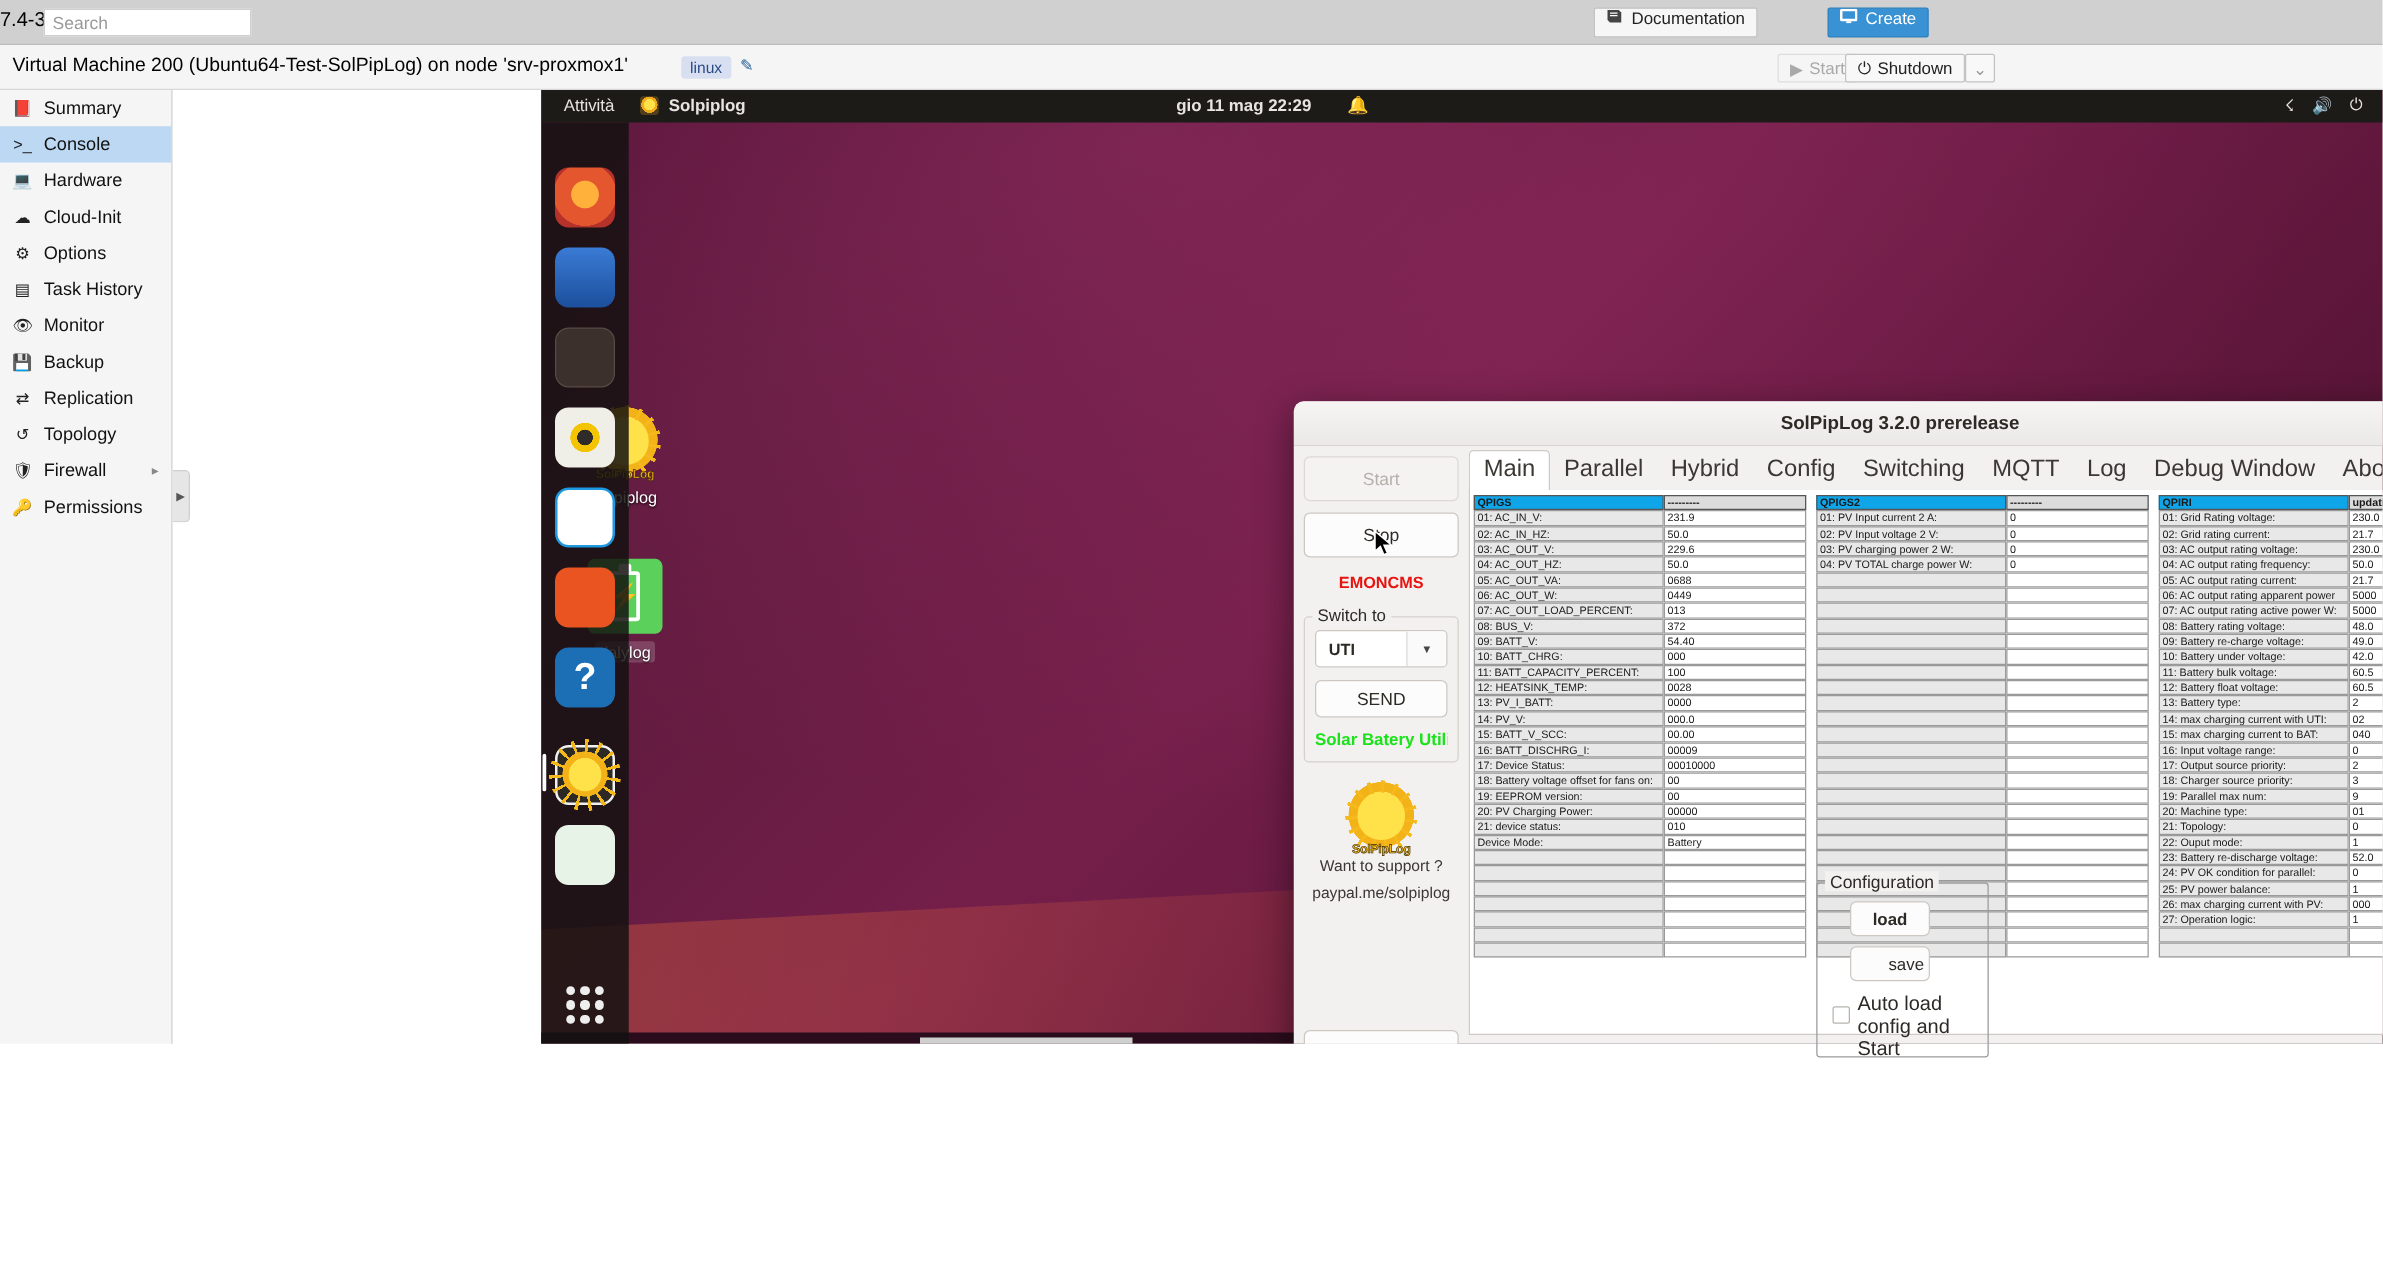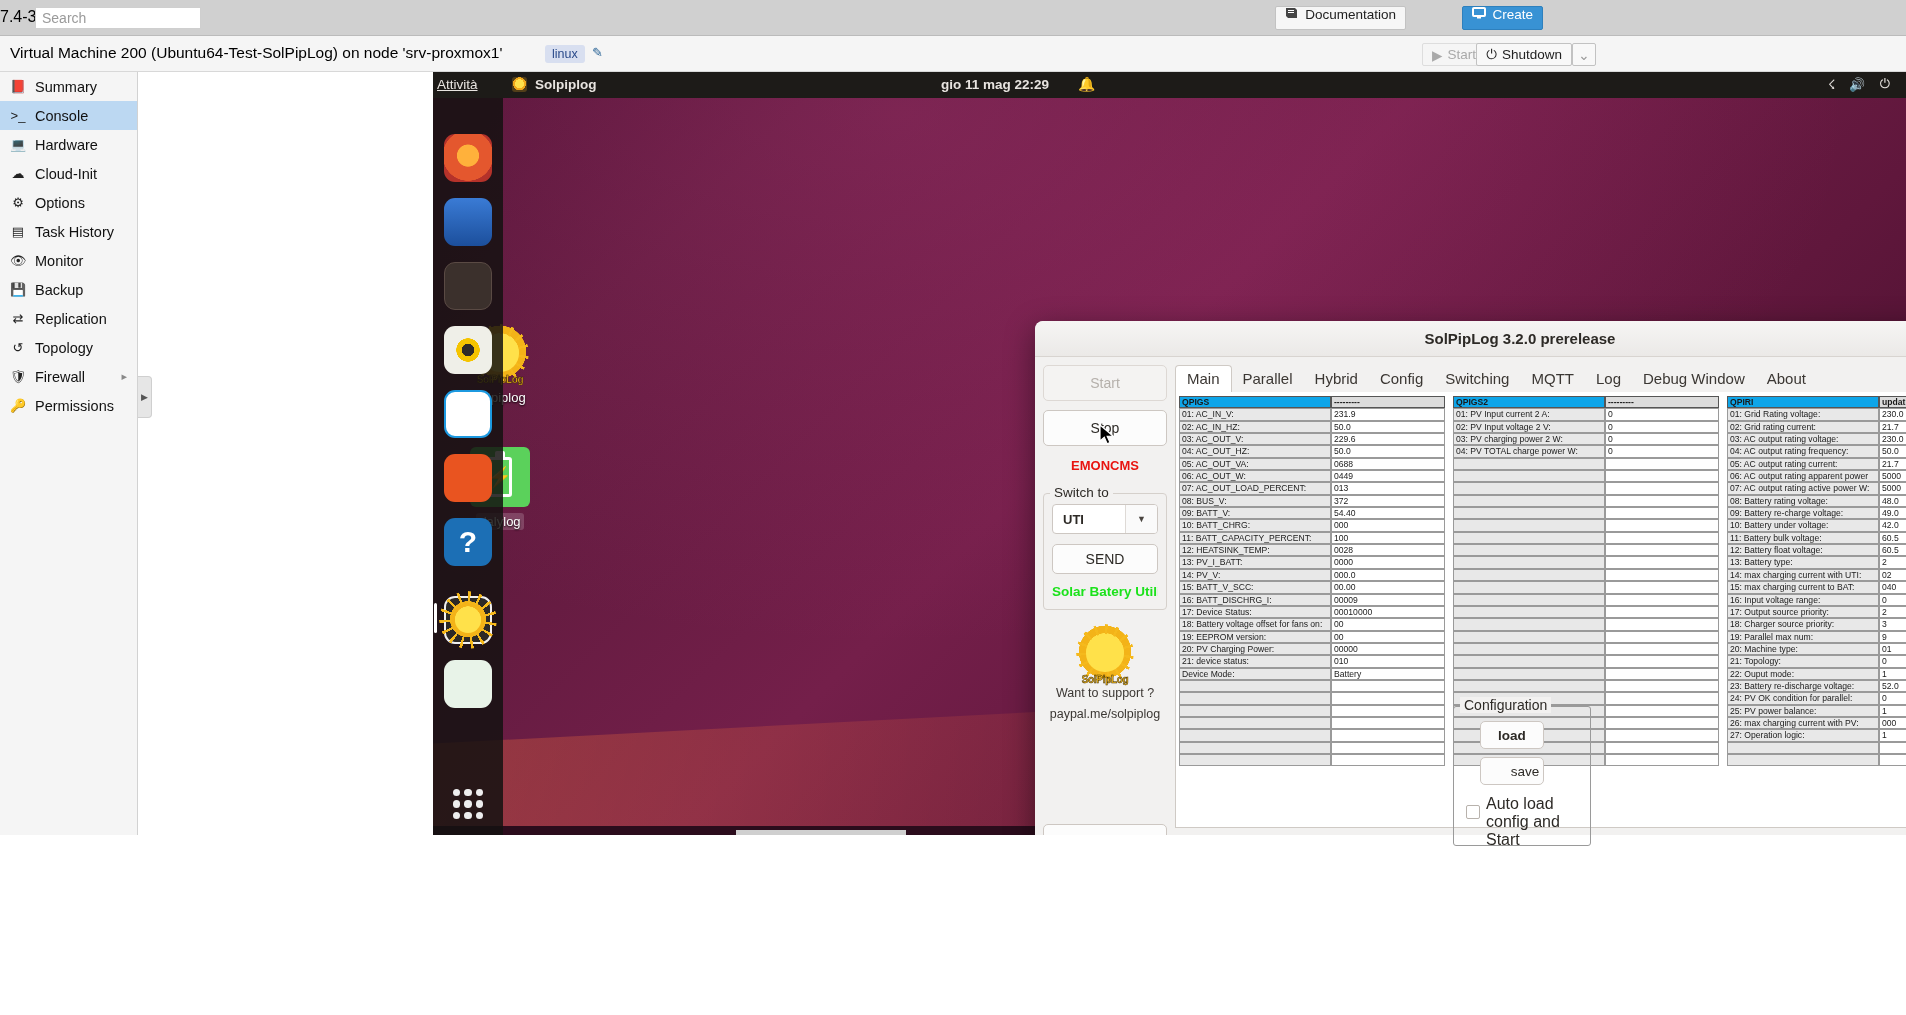--- a/index.html
+++ b/index.html
@@ -87,21 +87,21 @@
   }
   #desktop:after {
     content:""; position:absolute; left:0; bottom:-30px; width:100%; height:160px;
     background: linear-gradient(100deg, rgba(255,120,60,.30), rgba(255,80,40,.05) 55%, rgba(160,40,90,0));
     transform: skewY(-3deg);
   }
   #ubuntu-topbar {
     position:absolute; left:0; top:0; width:1473px; height:26px;
     background:#1d1b18; color:#e8e4e0; font-size:13px; z-index:5;
   }
-  #act-label { position:absolute; left:4px; top:5px; font-size:13.5px;text-decoration:underline; }
+  #act-label { position:absolute; left:18px; top:5px; font-size:13.5px; }
   #app-name { position:absolute; left:102px; top:5px; font-size:13.5px; font-weight:bold;}
   #app-name-ico {
     position:absolute; left:79px; top:5px; width:15px; height:15px;
     background: radial-gradient(circle at 50% 45%, #ffe14a 0 40%, #f0a81c 41% 58%, rgba(240,168,28,.25) 59% 100%);
     border-radius:3px;
   }
   #clock { position:absolute; left:508px; top:5px; font-size:13.5px; font-weight:bold;}
   #bell { position:absolute; left:645px; top:4px; font-size:14px; }
   #tray { position:absolute; right:16px; top:4px; display:flex; gap:14px; font-size:13px; align-items:center;}
 
@@ -199,21 +199,21 @@
   #inv-btn {
     position:absolute; left:8px; top:503px; width:124px; height:34px;
     background:#fcfcfc; border:1px solid #cdc7c2; border-radius:5px;
     display:flex; align-items:center; justify-content:center; font-size:13.5px; color:#2d2a26;
   }
 
   
   #app-main { position:absolute; left:140px; top:44px; width:822px; height:493px; }
   #tabbar { display:flex; height:28px; align-items:flex-end; gap:0; border-bottom:1px solid #cfcac5;}
   .tab {
-    padding:4px 11px 5px; font-size:15px; color:#3b3733; cursor:default; white-space:nowrap;
+    padding:4px 11px 5px; font-size:19px; color:#3b3733; cursor:default; white-space:nowrap;
   }
   .tab.active { background:#fff; border:1px solid #cfcac5; border-bottom-color:#fff;
     border-radius:4px 4px 0 0; margin-bottom:-1px; }
   #tabpanel {
     position:absolute; left:0; top:27px; width:822px; height:436px;
     background:#fff; border:1px solid #cfcac5; border-top:none;
   }
   #tables { position:absolute; left:3px; top:4px; display:flex; gap:6px; }
   .tblcol { width:268px; }
   .trow { display:flex; height:12.35px; }

